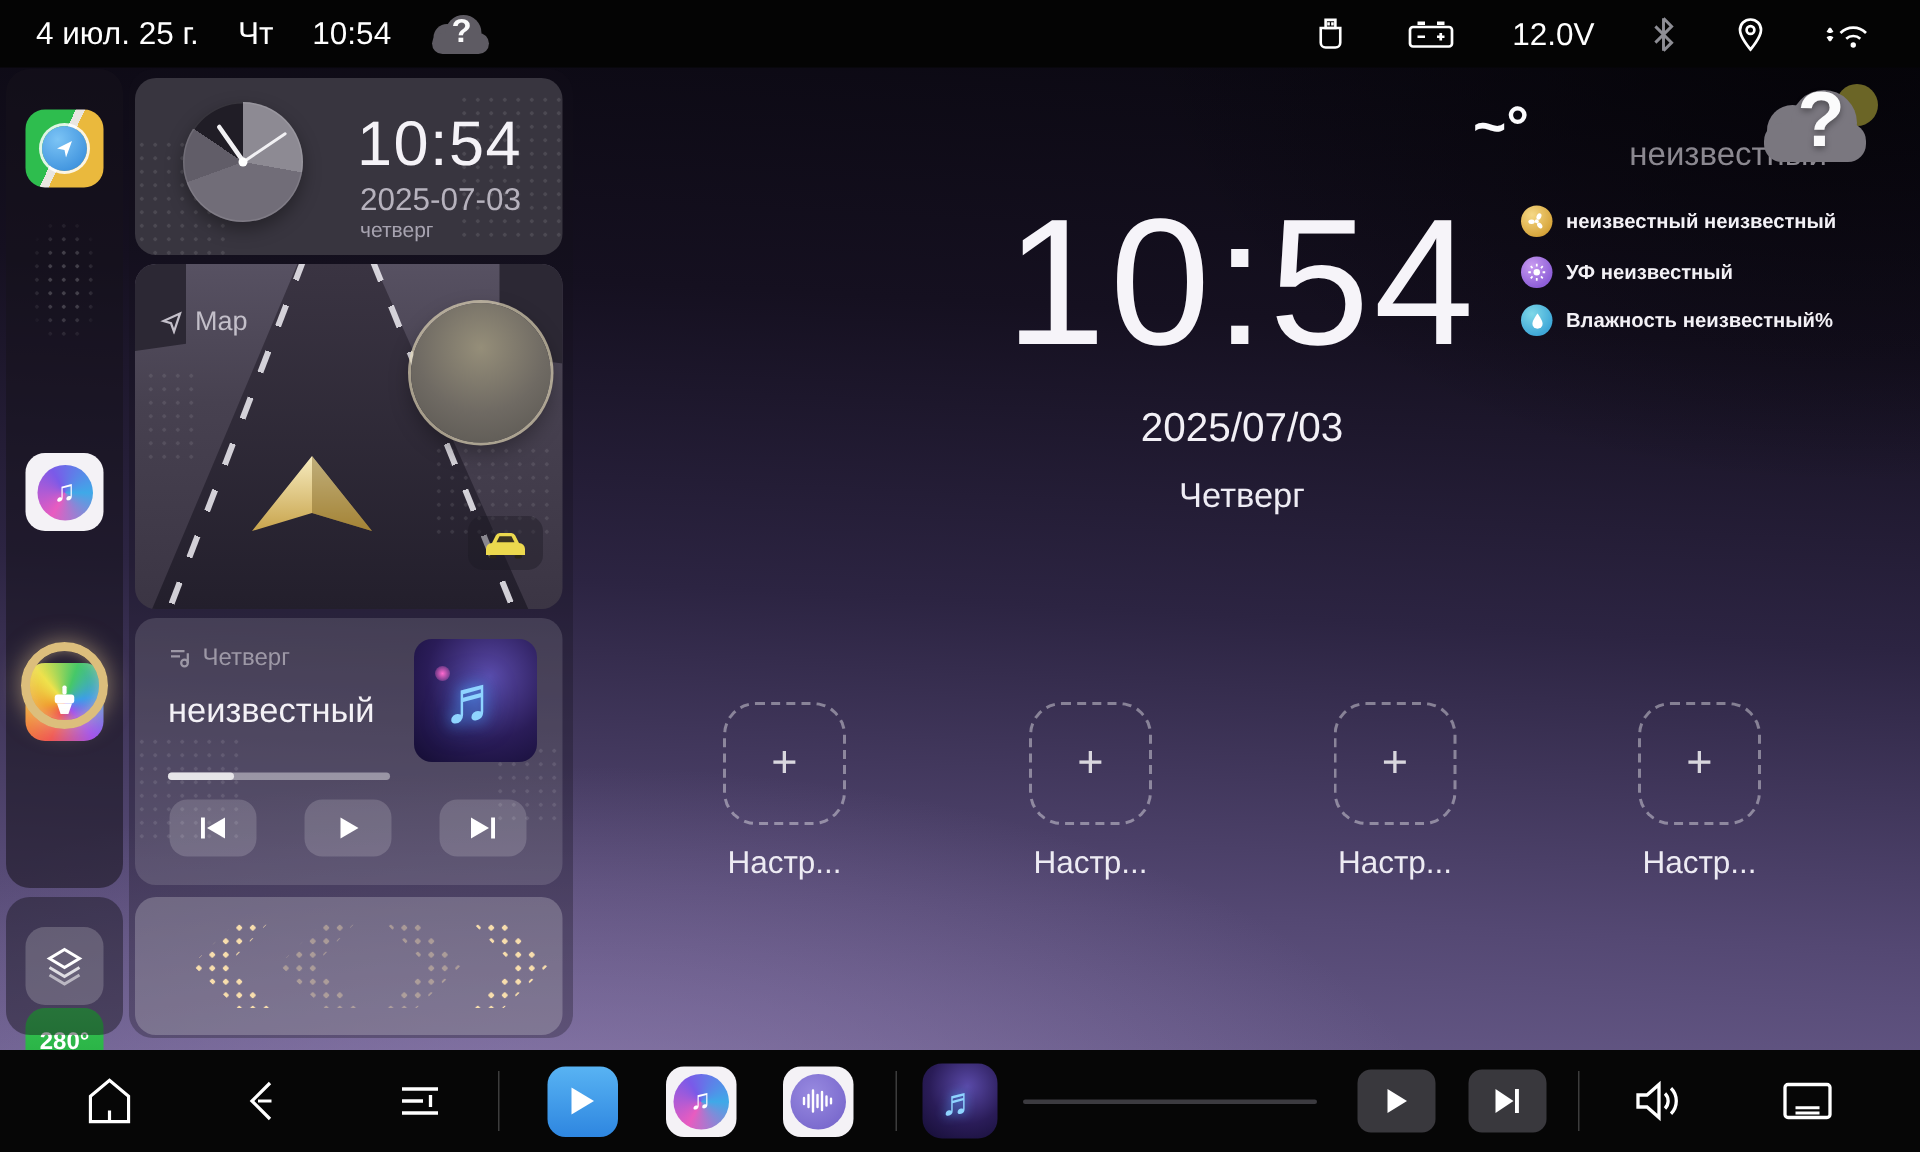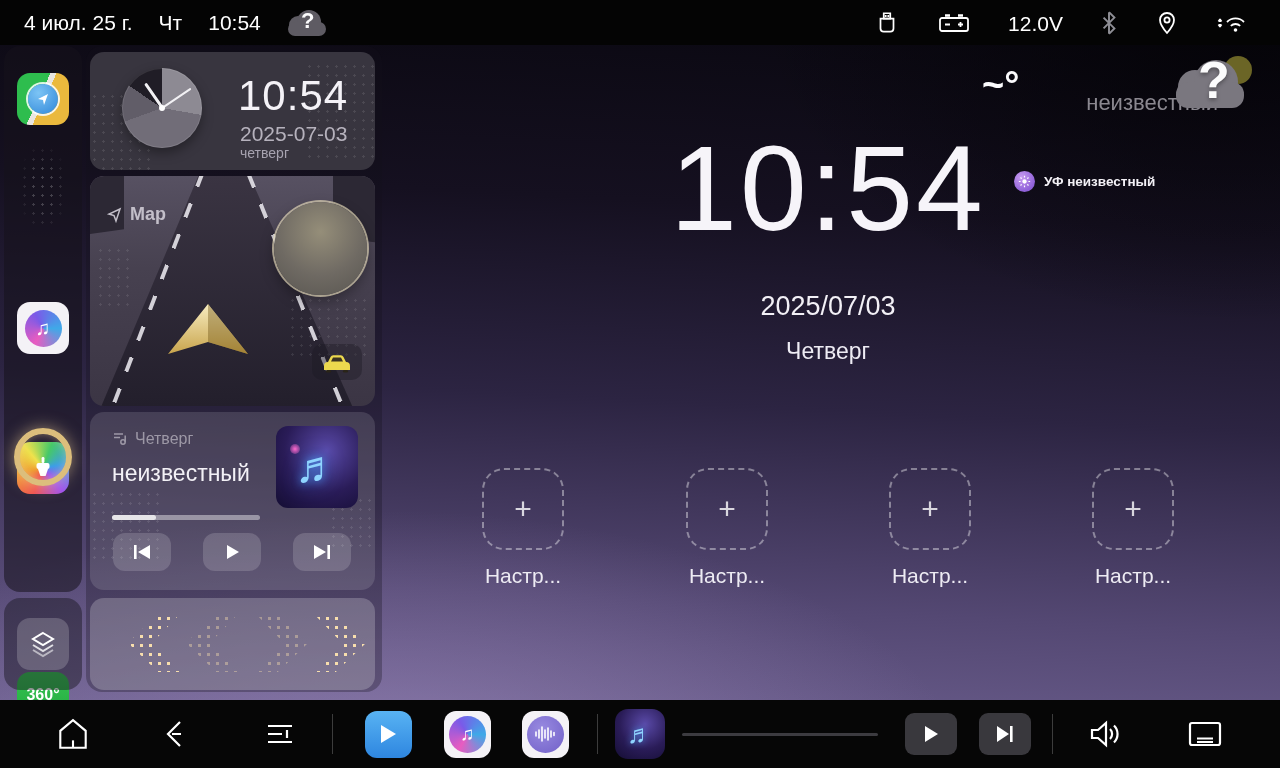--- a/index.html
+++ b/index.html
@@ -66,21 +66,21 @@
     background:conic-gradient(from 0deg,#8d8a93 0deg 100deg,#716d78 100deg 250deg,#615d68 250deg 304deg,#201d26 304deg 360deg);
     box-shadow:inset 0 0 0 1px rgba(255,255,255,0.10),0 5px 12px rgba(0,0,0,0.35);}
   .hand{position:absolute;left:50%;bottom:50%;transform-origin:50% 100%;background:#f2f1f4;border-radius:2px;}
   #hand-m{width:3px;height:30px;margin-left:-1.5px;transform:rotate(-35deg);}
   #hand-s{width:1.6px;height:35px;margin-left:-0.8px;transform:rotate(56deg);}
   #aclock .pin{position:absolute;left:50%;top:50%;width:6px;height:6px;margin:-3px 0 0 -3px;background:#fff;border-radius:50%;}
   #wclock-time{position:absolute;left:148px;top:20px;font-size:42px;font-weight:400;color:#f4f2f7;letter-spacing:1px;}
   #wclock-date{position:absolute;left:150px;top:70px;font-size:21px;color:#b6b2bd;}
   #wclock-day{position:absolute;left:150px;top:93px;font-size:14px;color:#a7a3b0;}
 
-  #card-map{left:90px;top:176px;width:285px;height:230px;background:linear-gradient(180deg,#575162 0%,#474150 40%,#3b3544 100%);font-weight:bold;}
+  #card-map{left:90px;top:176px;width:285px;height:230px;background:linear-gradient(180deg,#575162 0%,#474150 40%,#3b3544 100%);}
   .bldg{position:absolute;background:#2c2834;}
   #road{position:absolute;left:0;top:0;width:100%;height:100%;
     background:linear-gradient(180deg,#3a3442,#231f2c);
     clip-path:polygon(38% 0%,56% 0%,92% 100%,4% 100%);}
   .lane{position:absolute;width:4px;height:260px;
     background:repeating-linear-gradient(180deg,rgba(240,238,244,0.85) 0 15px,transparent 15px 33px);}
   #lane-l{left:64px;top:-12px;transform:rotate(21deg);}
   #lane-r{left:205px;top:-12px;transform:rotate(-22deg);}
   #map-label{position:absolute;left:16px;top:28px;display:flex;align-items:center;gap:7px;color:#c3bfc9;font-size:18px;}
   #map-globe{position:absolute;left:184px;top:26px;width:93px;height:93px;border-radius:50%;
@@ -103,21 +103,21 @@
 
   #card-signal{left:90px;top:598px;width:285px;height:92px;background:rgba(255,255,255,0.22);}
   .chev{position:absolute;top:16px;width:52px;height:58px;
     background-image:radial-gradient(rgba(255,228,175,0.95) 1.7px,transparent 1.9px);background-size:9px 9px;}
   .chev.cl{clip-path:polygon(100% 0,58% 0,0 50%,58% 100%,100% 100%,46% 50%);}
   .chev.cr{clip-path:polygon(0 0,42% 0,100% 50%,42% 100%,0 100%,54% 50%);}
 
   
   #main-clock{position:absolute;left:628px;top:128px;width:400px;text-align:center;}
   #main-time{font-size:120px;font-weight:400;letter-spacing:3px;color:#f6f4f9;line-height:1;}
-  #main-date{margin-top:43px;font-size:27px;color:#f2f0f6;}
+  #main-date{margin-top:22px;font-size:27px;color:#f2f0f6;}
   #main-day{margin-top:16px;font-size:23px;color:#eeecf4;}
 
   #weather{position:absolute;left:960px;top:50px;width:300px;height:185px;}
   #w-temp{position:absolute;left:22px;top:14px;font-size:38px;font-weight:600;color:#fbfbfd;}
   #w-cond{position:absolute;right:42px;top:40px;font-size:22px;color:#8b8890;}
   #w-cloud{width:76px;height:66px;position:absolute;left:216px;top:4px;}
   #w-cloud .olive{position:absolute;left:48px;top:2px;width:28px;height:28px;border-radius:50%;background:#6b6526;}
   #w-cloud .b1{width:34px;height:34px;left:2px;top:16px;background:#7a777f;}
   #w-cloud .b2{width:44px;height:44px;left:18px;top:6px;background:#7a777f;}
   #w-cloud .base{left:0;top:28px;width:68px;height:26px;background:#7a777f;}
@@ -206,21 +206,21 @@
     </div>
     <div class="side-ic tile" id="ic-theme" style="top:292px;">
       <svg width="26" height="26" viewBox="0 0 26 26">
         <rect x="11.6" y="2" width="2.8" height="6" rx="1.2" fill="#fff"></rect>
         <rect x="6.5" y="8" width="13" height="6" rx="2" fill="#fff"></rect>
         <path d="M8 14h10l-2.4 7h-5.2z" fill="#fff"></path>
       </svg>
     </div>
     <div class="side-ic" id="ring-ic" style="top:382px;"></div>
     <div class="side-ic tile" id="ic-360" style="top:470px;">
-      <span class="t360">360°</span>
+      <span class="t360">280°</span>
       <svg width="40" height="14" viewBox="0 0 40 14">
         <path d="M31 2a16 5.5 0 1 0 3 4" fill="none" stroke="#fff" stroke-width="2"></path>
         <path d="M30 4l6 2-5 3z" fill="#fff"></path>
       </svg>
     </div>
   </div>
   <div id="sidebar-bottom">
     <div class="side-ic tile" id="ic-layers" style="top:20px;">
       <svg width="30" height="30" viewBox="0 0 30 30" fill="none" stroke="#fff" stroke-width="2">
         <path d="M15 4l10 6-10 6L5 10z"></path>
@@ -335,28 +335,47 @@
   <div id="weather">
     <div id="w-temp">~°</div>
     <div id="w-cond">неизвестный</div>
     <div id="w-cloud" class="cloud">
       <span class="olive"></span>
       <span class="cb b1"></span>
         <span class="cb b2"></span>
         <span class="base"></span>
       <span class="q">?</span>
     </div>
+    <div class="w-row" style="top:87px;">
+      <span class="wi gold">
+        <svg width="13" height="13" viewBox="0 0 12 12" fill="#fff">
+          <circle cx="6" cy="6" r="1.2"></circle>
+          <ellipse cx="6" cy="2.8" rx="1.4" ry="2" transform="rotate(25 6 6)"></ellipse>
+          <ellipse cx="6" cy="2.8" rx="1.4" ry="2" transform="rotate(145 6 6)"></ellipse>
+          <ellipse cx="6" cy="2.8" rx="1.4" ry="2" transform="rotate(265 6 6)"></ellipse>
+        </svg>
+      </span>
+      <span class="txt">неизвестный неизвестный</span>
+    </div>
     <div class="w-row" style="top:121px;">
       <span class="wi violet">
         <svg width="13" height="13" viewBox="0 0 12 12" fill="none" stroke="#fff" stroke-width="1.1">
           <circle cx="6" cy="6" r="2" fill="#fff" stroke="none"></circle>
           <path d="M6 0.8v1.6M6 9.6v1.6M0.8 6h1.6M9.6 6h1.6M2.3 2.3l1.1 1.1M8.6 8.6l1.1 1.1M9.7 2.3 8.6 3.4M3.4 8.6 2.3 9.7"></path>
         </svg>
       </span>
       <span class="txt">УФ неизвестный</span>
+    </div>
+    <div class="w-row" style="top:153px;">
+      <span class="wi aqua">
+        <svg width="12" height="12" viewBox="0 0 12 12" fill="#fff">
+          <path d="M6 1C6 1 2.6 5.4 2.6 7.8a3.4 3.4 0 0 0 6.8 0C9.4 5.4 6 1 6 1Z"></path>
+        </svg>
+      </span>
+      <span class="txt">Влажность неизвестный%</span>
     </div>
   </div>
 
   <div class="shortcut" style="left:463px;">
     <div class="box">
         <span class="plus">+</span>
       </div>
     <div class="lbl">Настр...</div>
   </div>
   <div class="shortcut" style="left:667px;">

